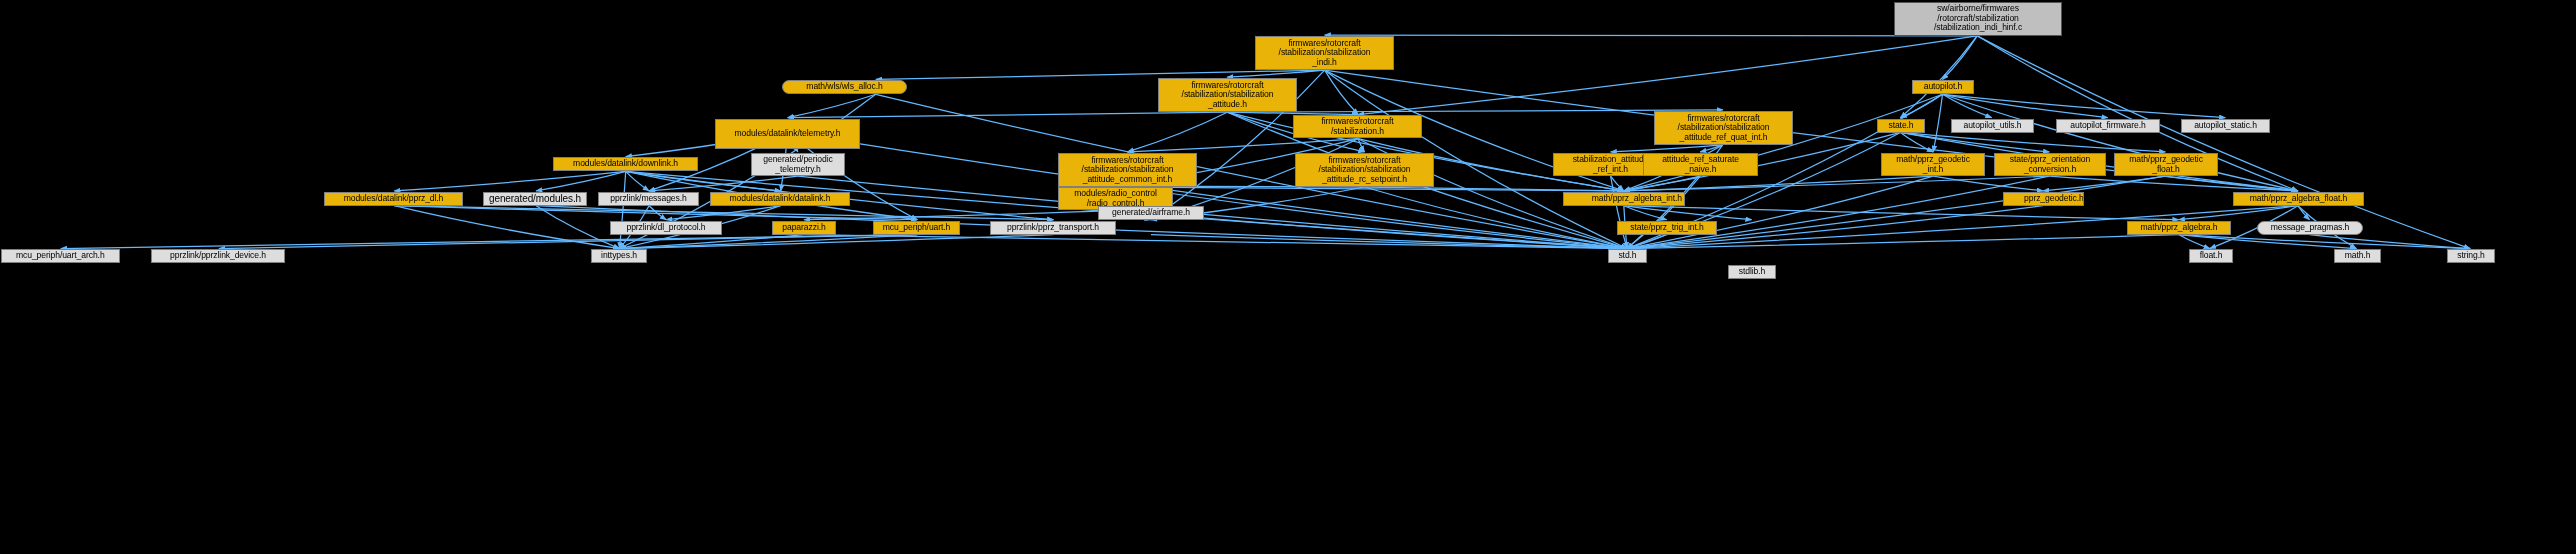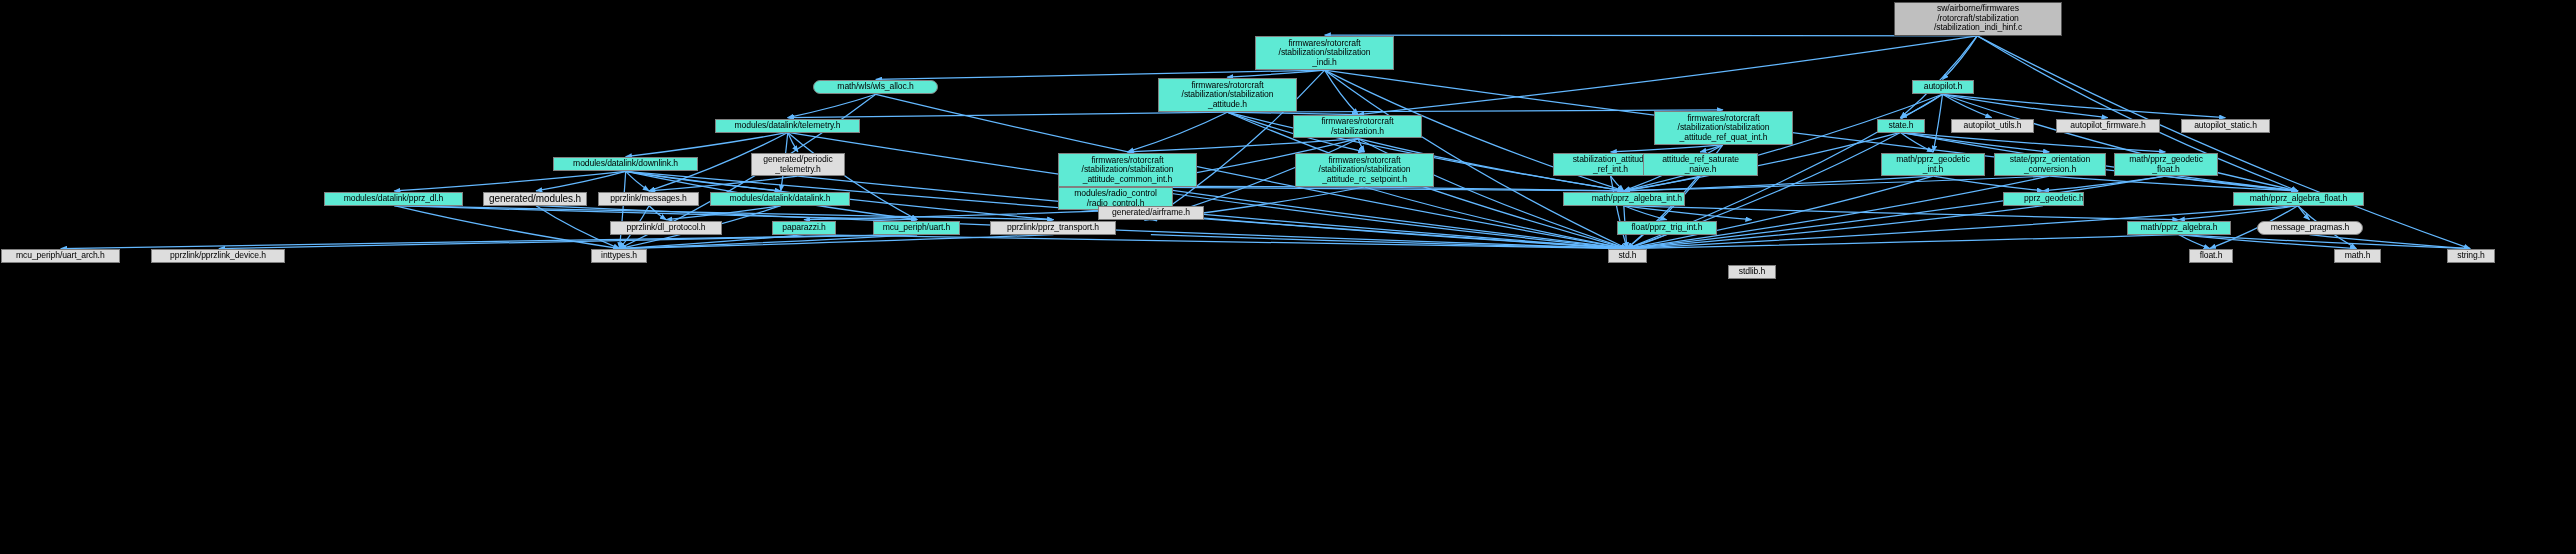--- a/index.html
+++ b/index.html
@@ -20,21 +20,21 @@
     display:flex;
     align-items:center;
     justify-content:center;
     text-align:center;
     line-height:1.12;
     letter-spacing:-0.1px;
     white-space:pre-line;
     padding:0.8px 2.3px;
     overflow:hidden;
   }
-  .node.white{background:#5eead4;}
+  .node.white{background:#eab308;}
   .node.grey{background:#dddddd;}
   .node.root{background:#bfbfbf;border:0.8px solid #555;}
 </style>
 </head>
 <body>
 
 <div id="graph">
   <svg id="edges" xmlns="http://www.w3.org/2000/svg" viewBox="0 0 3304 711" width="2576" height="554">
     <defs>
       <marker id="ah" markerWidth="9" markerHeight="7" refX="8" refY="3.5" orient="auto" markerUnits="userSpaceOnUse">
@@ -162,26 +162,26 @@
         <path d="M2795,301 Q2472.5,310.9 2087,319"></path>
         <path d="M2963,301 Q3053.022,310.9 3169,319"></path>
       </g>
   </svg>
 <div class="node root" style="left: 1894px; top: 1.6px; width: 168px; height: 34px; font-size: 8.6px;">sw/airborne/firmwares
 /rotorcraft/stabilization
 /stabilization_indi_hinf.c</div>
     <div class="node white" style="left: 1255px; top: 36px; width: 139px; height: 34px; font-size: 8.6px;">firmwares/rotorcraft
 /stabilization/stabilization
 _indi.h</div>
-    <div class="node white" style="left: 813px; top: 80px; width: 125px; height: 14px; font-size: 8.6px; border-radius: 7px;">math/wls/wls_alloc.h</div>
+    <div class="node white" style="left: 782px; top: 80px; width: 125px; height: 14px; font-size: 8.6px; border-radius: 7px;">math/wls/wls_alloc.h</div>
     <div class="node white" style="left: 1158px; top: 78px; width: 139px; height: 34px; font-size: 8.6px;">firmwares/rotorcraft
 /stabilization/stabilization
 _attitude.h</div>
     <div class="node white" style="left: 1912px; top: 80px; width: 62px; height: 14px; font-size: 8.6px;">autopilot.h</div>
-    <div class="node white" style="left: 715px; top: 119px; width: 145px; height: 14px; font-size: 8.6px;">modules/datalink/telemetry.h</div>
+    <div class="node white" style="left: 715px; top: 119px; width: 145px; height: 30px; font-size: 8.6px;">modules/datalink/telemetry.h</div>
     <div class="node white" style="left: 1293px; top: 115px; width: 129px; height: 23.4px; font-size: 8.6px;">firmwares/rotorcraft
 /stabilization.h</div>
     <div class="node white" style="left: 1654px; top: 111px; width: 139px; height: 34px; font-size: 8.6px;">firmwares/rotorcraft
 /stabilization/stabilization
 _attitude_ref_quat_int.h</div>
     <div class="node white" style="left: 1877px; top: 119px; width: 48px; height: 14px; font-size: 8.6px;">state.h</div>
     <div class="node grey" style="left: 1951px; top: 119px; width: 83px; height: 14px; font-size: 8.6px;">autopilot_utils.h</div>
     <div class="node grey" style="left: 2056px; top: 119px; width: 104px; height: 14px; font-size: 8.6px;">autopilot_firmware.h</div>
     <div class="node grey" style="left: 2181px; top: 119px; width: 89px; height: 14px; font-size: 8.6px;">autopilot_static.h</div>
     <div class="node white" style="left: 553px; top: 157px; width: 145px; height: 14px; font-size: 8.6px;">modules/datalink/downlink.h</div>
@@ -210,21 +210,21 @@
     <div class="node white" style="left: 1058px; top: 187px; width: 115px; height: 23.4px; font-size: 8.6px;">modules/radio_control
 /radio_control.h</div>
     <div class="node white" style="left: 1563px; top: 192px; width: 122px; height: 14px; font-size: 8.6px; padding-left: 28px;">math/pprz_algebra_int.h</div>
     <div class="node white" style="left: 2003px; top: 192px; width: 81px; height: 14px; font-size: 8.6px; padding-left: 23px;">pprz_geodetic.h</div>
     <div class="node white" style="left: 2233px; top: 192px; width: 131px; height: 14px; font-size: 8.6px;">math/pprz_algebra_float.h</div>
     <div class="node white" style="left: 873px; top: 221px; width: 87px; height: 14px; font-size: 8.6px;">mcu_periph/uart.h</div>
     <div class="node grey" style="left: 990px; top: 221px; width: 126px; height: 14px; font-size: 8.6px;">pprzlink/pprz_transport.h</div>
     <div class="node grey" style="left: 610px; top: 221px; width: 112px; height: 14px; font-size: 8.6px;">pprzlink/dl_protocol.h</div>
     <div class="node white" style="left: 772px; top: 221px; width: 64px; height: 14px; font-size: 8.6px;">paparazzi.h</div>
     <div class="node grey" style="left: 1098px; top: 206px; width: 106px; height: 14px; font-size: 8.6px;">generated/airframe.h</div>
-    <div class="node white" style="left: 1617px; top: 221px; width: 100px; height: 14px; font-size: 8.6px;">float/pprz_trig_int.h</div>
+    <div class="node white" style="left: 1617px; top: 221px; width: 100px; height: 14px; font-size: 8.6px;">state/pprz_trig_int.h</div>
     <div class="node grey" style="left: 1728px; top: 221px; width: 48px; height: 14px; font-size: 8.6px; margin-top: 44px;">stdlib.h</div>
     <div class="node white" style="left: 2127px; top: 221px; width: 104px; height: 14px; font-size: 8.6px;">math/pprz_algebra.h</div>
     <div class="node grey" style="left: 2257px; top: 221px; width: 106px; height: 14px; font-size: 8.6px; border-radius: 7px;">message_pragmas.h</div>
     <div class="node grey" style="left: 0.8px; top: 249px; width: 119px; height: 14px; font-size: 8.6px;">mcu_periph/uart_arch.h</div>
     <div class="node grey" style="left: 151px; top: 249px; width: 134px; height: 14px; font-size: 8.6px;">pprzlink/pprzlink_device.h</div>
     <div class="node grey" style="left: 591px; top: 249px; width: 56px; height: 14px; font-size: 8.6px;">inttypes.h</div>
     <div class="node grey" style="left: 1608px; top: 249px; width: 39px; height: 14px; font-size: 8.6px;">std.h</div>
     <div class="node grey" style="left: 2189px; top: 249px; width: 44px; height: 14px; font-size: 8.6px;">float.h</div>
     <div class="node grey" style="left: 2334px; top: 249px; width: 47px; height: 14px; font-size: 8.6px;">math.h</div>
     <div class="node grey" style="left: 2447px; top: 249px; width: 48px; height: 14px; font-size: 8.6px;">string.h</div>

